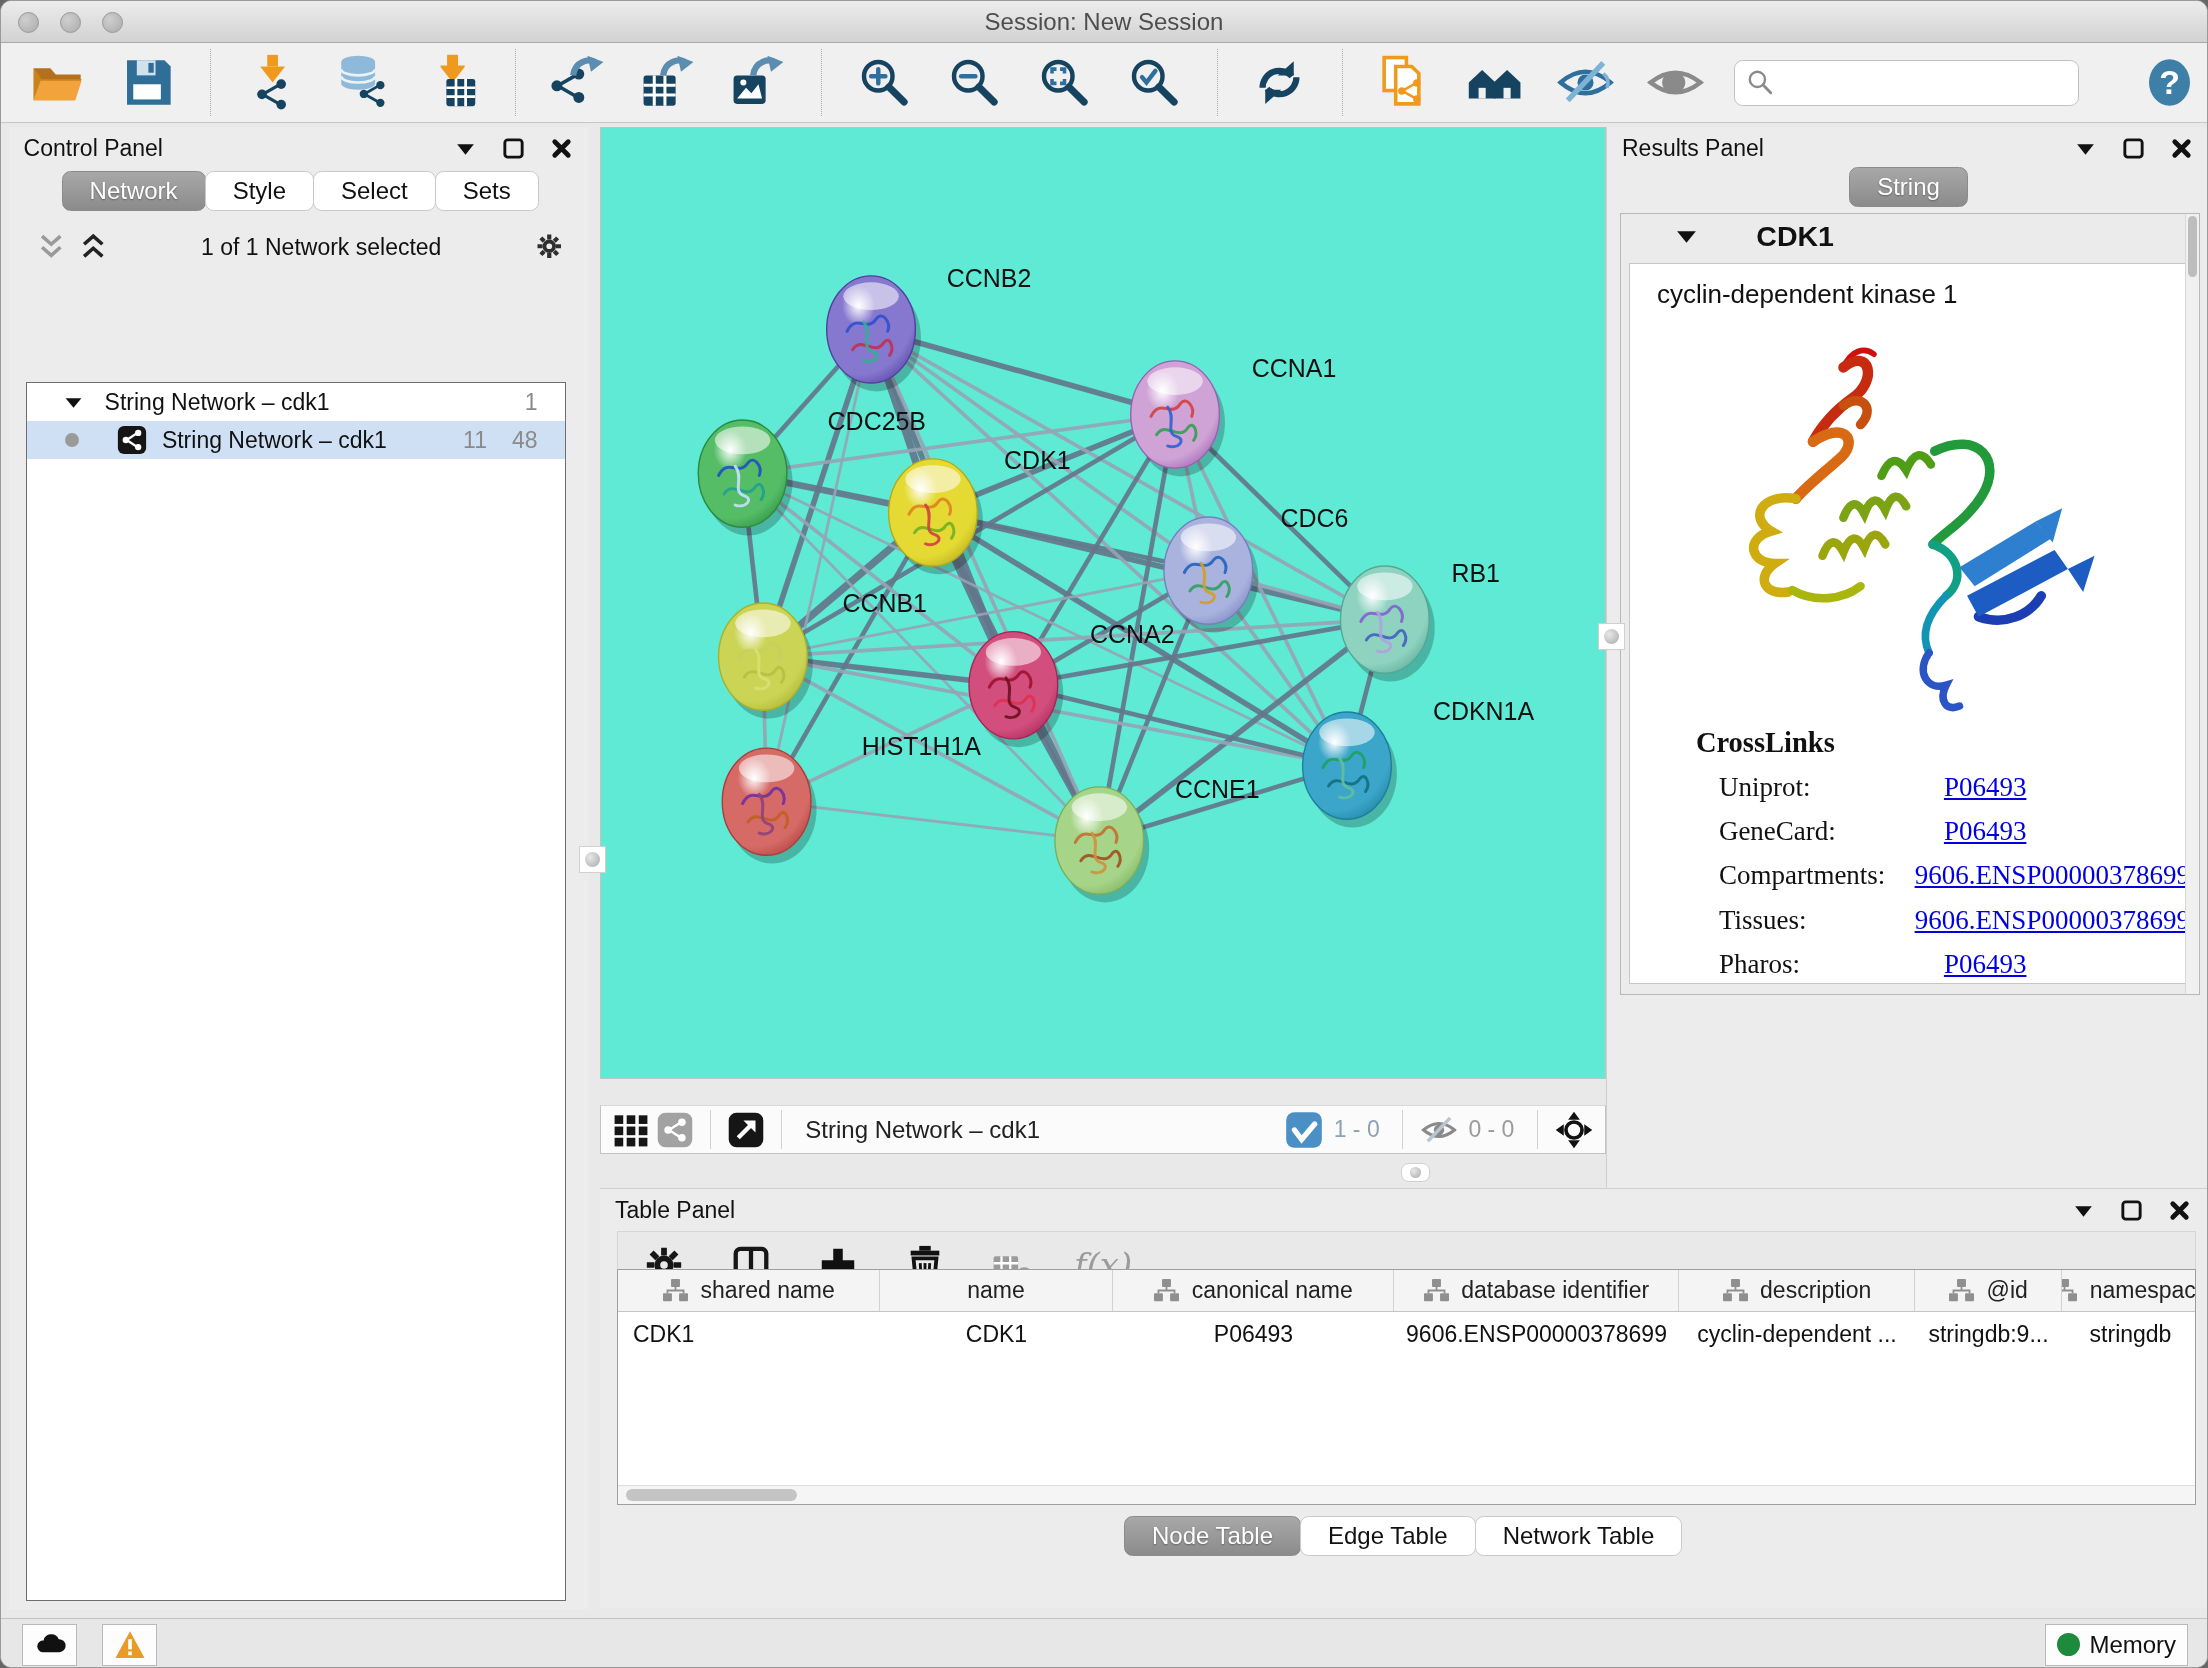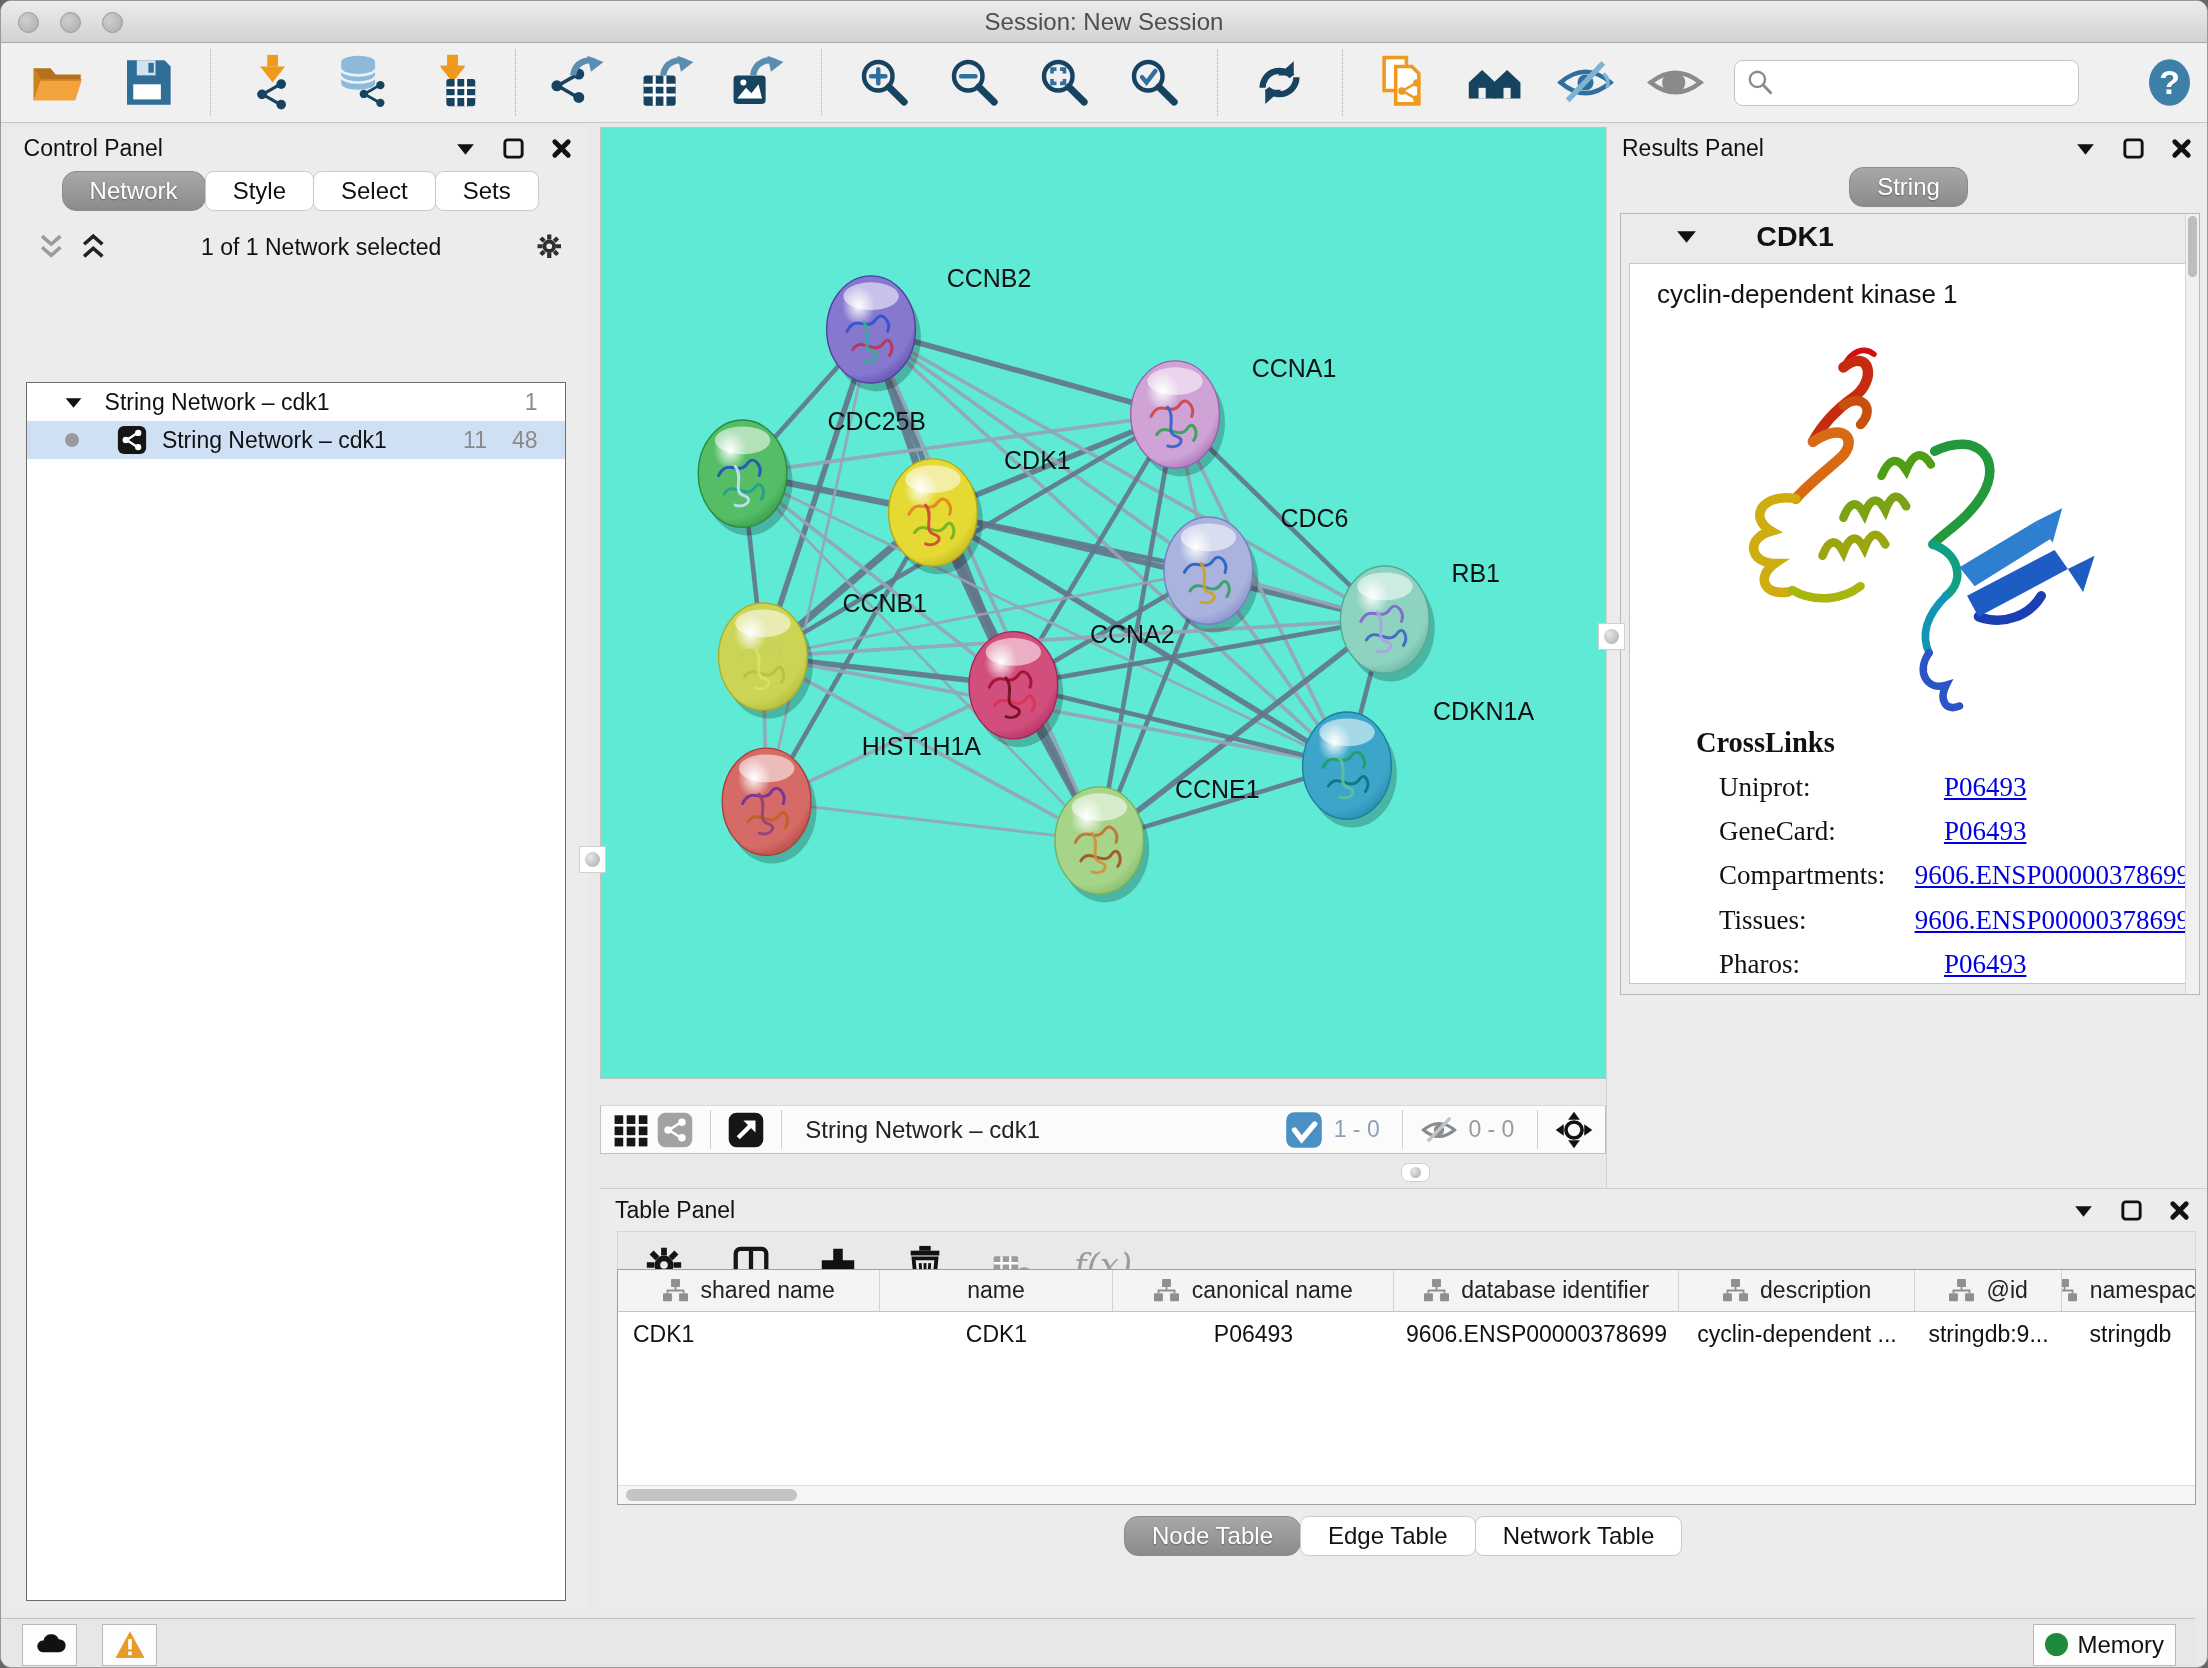--- a/index.html
+++ b/index.html
@@ -32,21 +32,21 @@
   .panel-title { font-size:23px; color:#111; }
   .panel-btns { margin-left:auto; display:flex; gap:23px; align-items:center; }
   .panel-btns .pbtn { width:25px; height:25px; display:flex; align-items:center; justify-content:center; }
 
   
   .control-panel { position:absolute; left:7.6px; top:126px; width:580px; height:1482px; background:#ececec; }
   .cp-tabs { display:flex; margin:5.7px 0 0 53px; }
   .tab { height:40px; padding:0 27px; font-size:24px; display:flex; align-items:center; justify-content:center;
          background:#fff; border:1px solid #c9c9c9; color:#111; border-radius:8.6px; margin-right:-1px; }
   .tab.sel { background:linear-gradient(#a8a8a8,#8b8b8b); color:#fff; border-color:#8b8b8b;
-             text-shadow:0 1px 1.9px rgba(0,0,0,.35);border-radius:14px; }
+             text-shadow:0 1px 1.9px rgba(0,0,0,.35); }
   .cp-controls { display:flex; align-items:center; margin:21px 25px 0 28.5px; }
   .cp-controls .grow { flex:1; text-align:center; font-size:23px; color:#111; }
   .cp-controls svg { width:28.5px; height:28.5px; }
   .cp-controls .chev + .chev { margin-left:13.3px; }
   .cp-tree { position:absolute; left:17px; right:23px; top:255px; bottom:7.6px; background:#fff;
              border:1.9px solid #6e6e6e; overflow:hidden; }
   .tree-row { height:38px; display:flex; align-items:center; font-size:23px; color:#111; }
   .tree-row .count { color:#8a8a8a; }
   .tree-row.root { padding-left:36px; }
   .tree-row.root .lbl { margin-left:21px; }
@@ -115,21 +115,21 @@
   .t-head .th svg { width:27px; height:25px; flex:0 0 auto; }
   .t-row { display:flex; height:44px; }
   .t-row .td { font-size:23px; color:#111; display:flex; align-items:center; justify-content:center;
                overflow:hidden; white-space:nowrap; flex:0 0 auto; }
   .t-row .td:first-child { justify-content:flex-start; padding-left:15px; }
   .tp-hscroll { position:absolute; left:0; right:0; bottom:0; height:19px; background:#f5f5f5; border-top:1px solid #ddd; }
   .tp-hscroll .thumb { position:absolute; left:7.6px; top:2.9px; width:171px; height:12.4px; border-radius:6.7px; background:#c4c4c4; }
   .tp-tabs { position:absolute; left:524px; top:327px; display:flex; }
 
   
-  .statusbar { position:absolute; left:0; right:12px; top:1617px; height:51px; background:#e7e7e7;
+  .statusbar { position:absolute; left:0; right:0; top:1617px; height:51px; background:#e7e7e7;
                border-top:1px solid #c2c2c2; }
   .sbtn { position:absolute; top:4.8px; height:42px; background:#fdfdfd; border:1.9px solid #b9b9b9;
           display:flex; align-items:center; justify-content:center; }
   .sbtn svg { width:32px; height:32px; }
   .sb-cloud { left:21px; width:55px; }
   .sb-warn { left:101px; width:55px; }
   .sb-mem { right:19px; width:143px; gap:9.5px; font-size:24px; color:#111; }
   .sb-mem .dot { width:23px; height:23px; border-radius:50%; background:#1d8a3c; }
 
   

